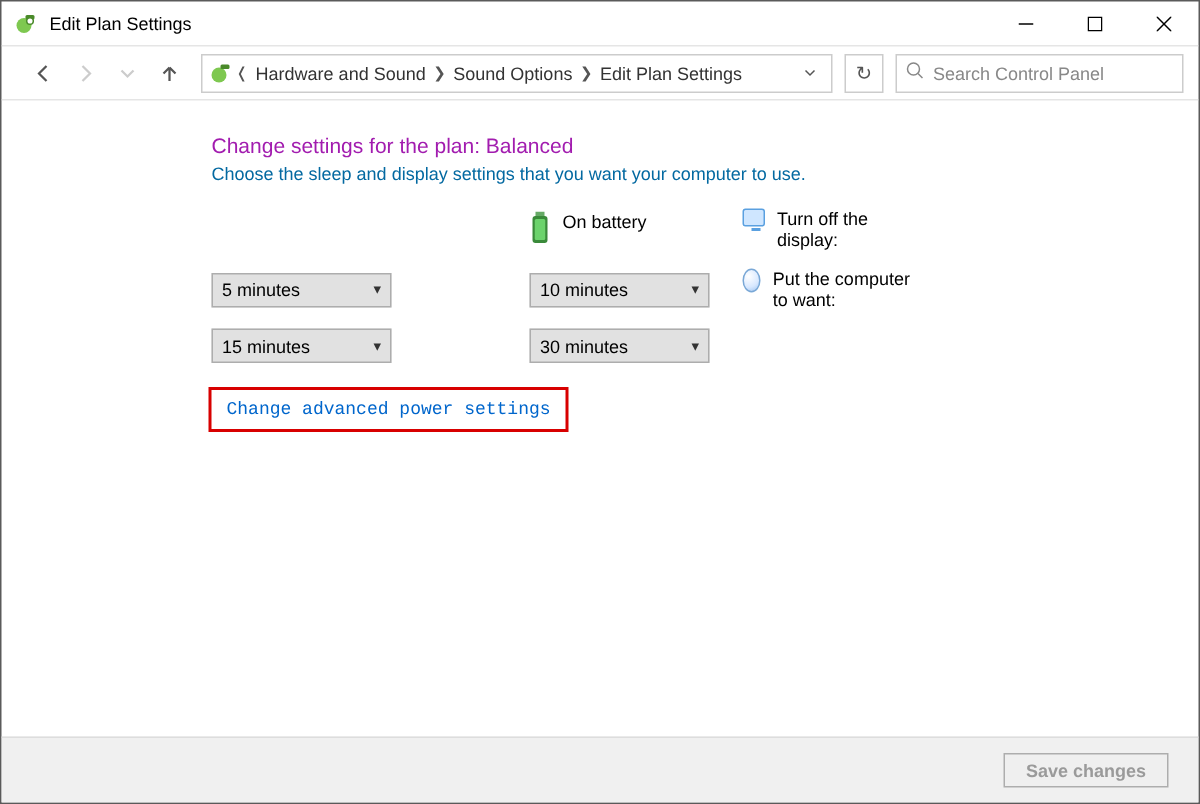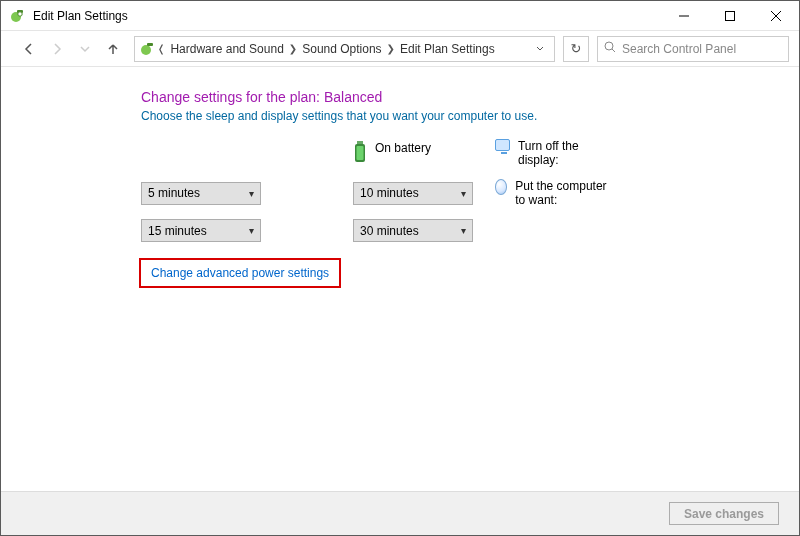--- a/index.html
+++ b/index.html
@@ -29,21 +29,21 @@
   .heading { color:#a21caf; font-size:14px; margin-bottom:4px;}
   .subtext { font-size:12px; color:#0369a1; margin-bottom:16px;}
 
   .grid { display:grid; grid-template-columns: 190px 120px 120px; column-gap: 22px; row-gap: 12px; align-items:center; font-size:12px;}
   .colhead { display:flex; align-items:flex-start; gap:8px; }
   .rowlabel { display:flex; align-items:flex-start; gap:8px; }
   .combo { height:23px; width:120px; border:1px solid #adadad; background:#e1e1e1; display:flex; align-items:center; padding:0 6px; font-size:12px; position:relative;}
   .combo .chev { margin-left:auto; font-size:10px; color:#333;}
 
   .link { color:#0066cc; font-size:12px; cursor:pointer; margin-top:18px; display:inline-block;}
-  .link.highlighted { outline: 2px solid #d80000; padding:6px 10px; }
+  .link.highlighted { outline: 2px solid #d80000; padding:6px 10px; font-family:Liberation Mono, monospace;}
   .link2 { margin-top:8px; display:block;}
 
   
   .footer { position:absolute; left:0; right:0; bottom:0; height:44px; border-top:1px solid #ddd; background:#f0f0f0; display:flex; align-items:center; justify-content:flex-end; padding-right:20px; gap:8px;}
   .btn { height:23px; min-width:80px; padding:0 14px; border:1px solid #adadad; background:#e1e1e1; font-size:12px; display:flex; align-items:center; justify-content:center;}
   .btn.disabled { color:#9a9a9a; background:#efefef;font-weight:bold;}
 
   
   .icon16 { width:16px; height:16px; display:inline-block;}
   .battery-icon { width:14px; height:22px; }

